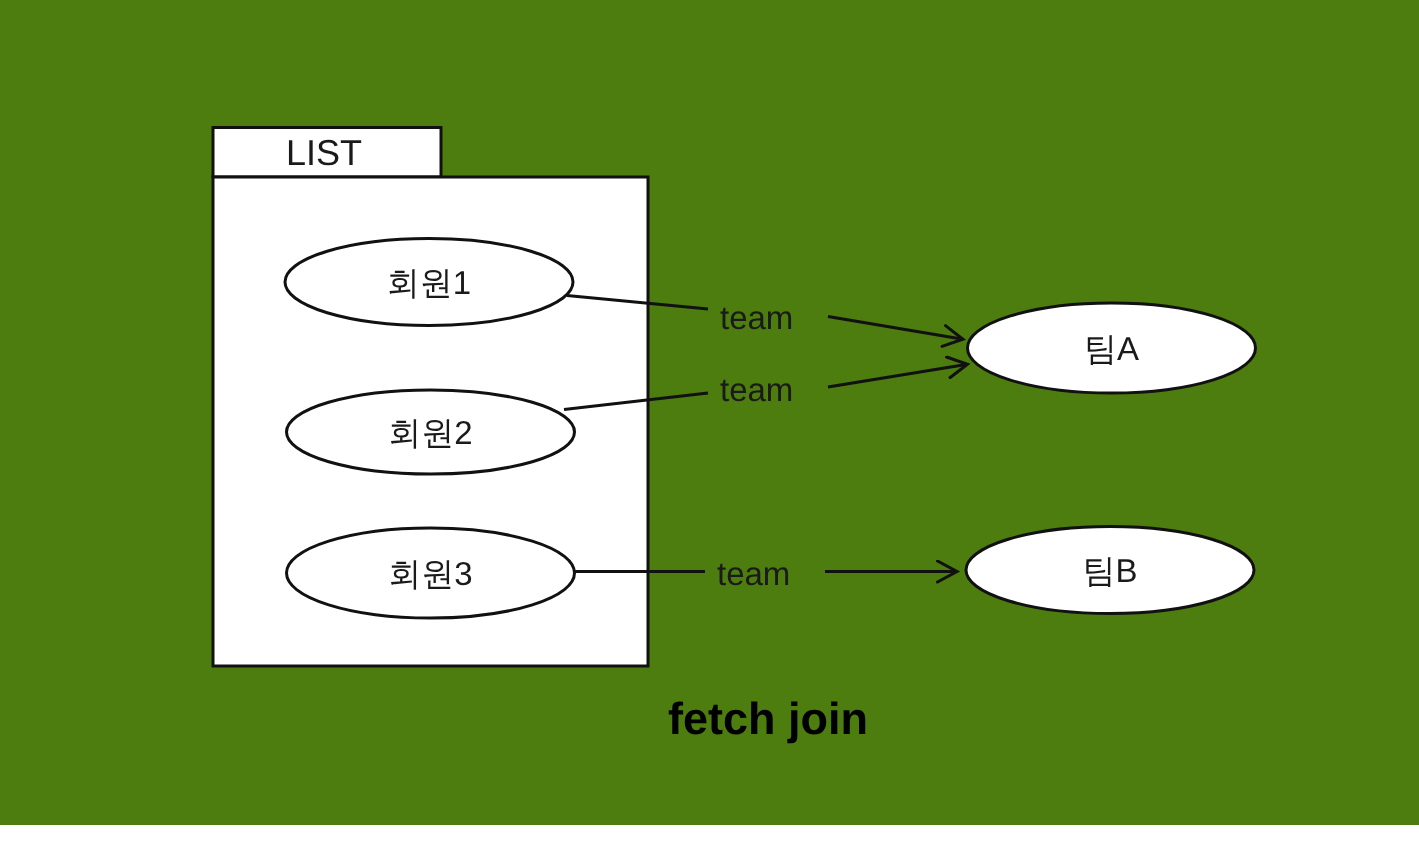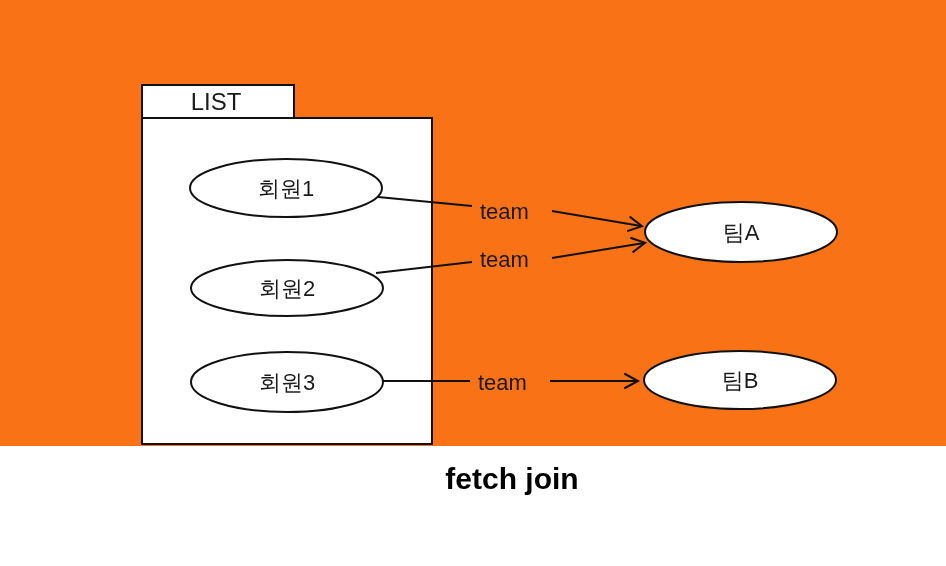--- a/index.html
+++ b/index.html
@@ -7,22 +7,22 @@
     padding: 0;
     background: #ffffff;
     width: 946px;
     height: 566px;
     overflow: hidden;
     font-family: "Liberation Sans", sans-serif;
   }
   .stage {
     position: relative;
     width: 946px;
-    height: 446px;
-    background: #f97316;
+    height: 550px;
+    background: #4d7c0f;
   }
   svg {
     display: block;
   }
   .shape {
     fill: #ffffff;
     stroke: #111111;
     stroke-width: 2;
   }
   .edge {

